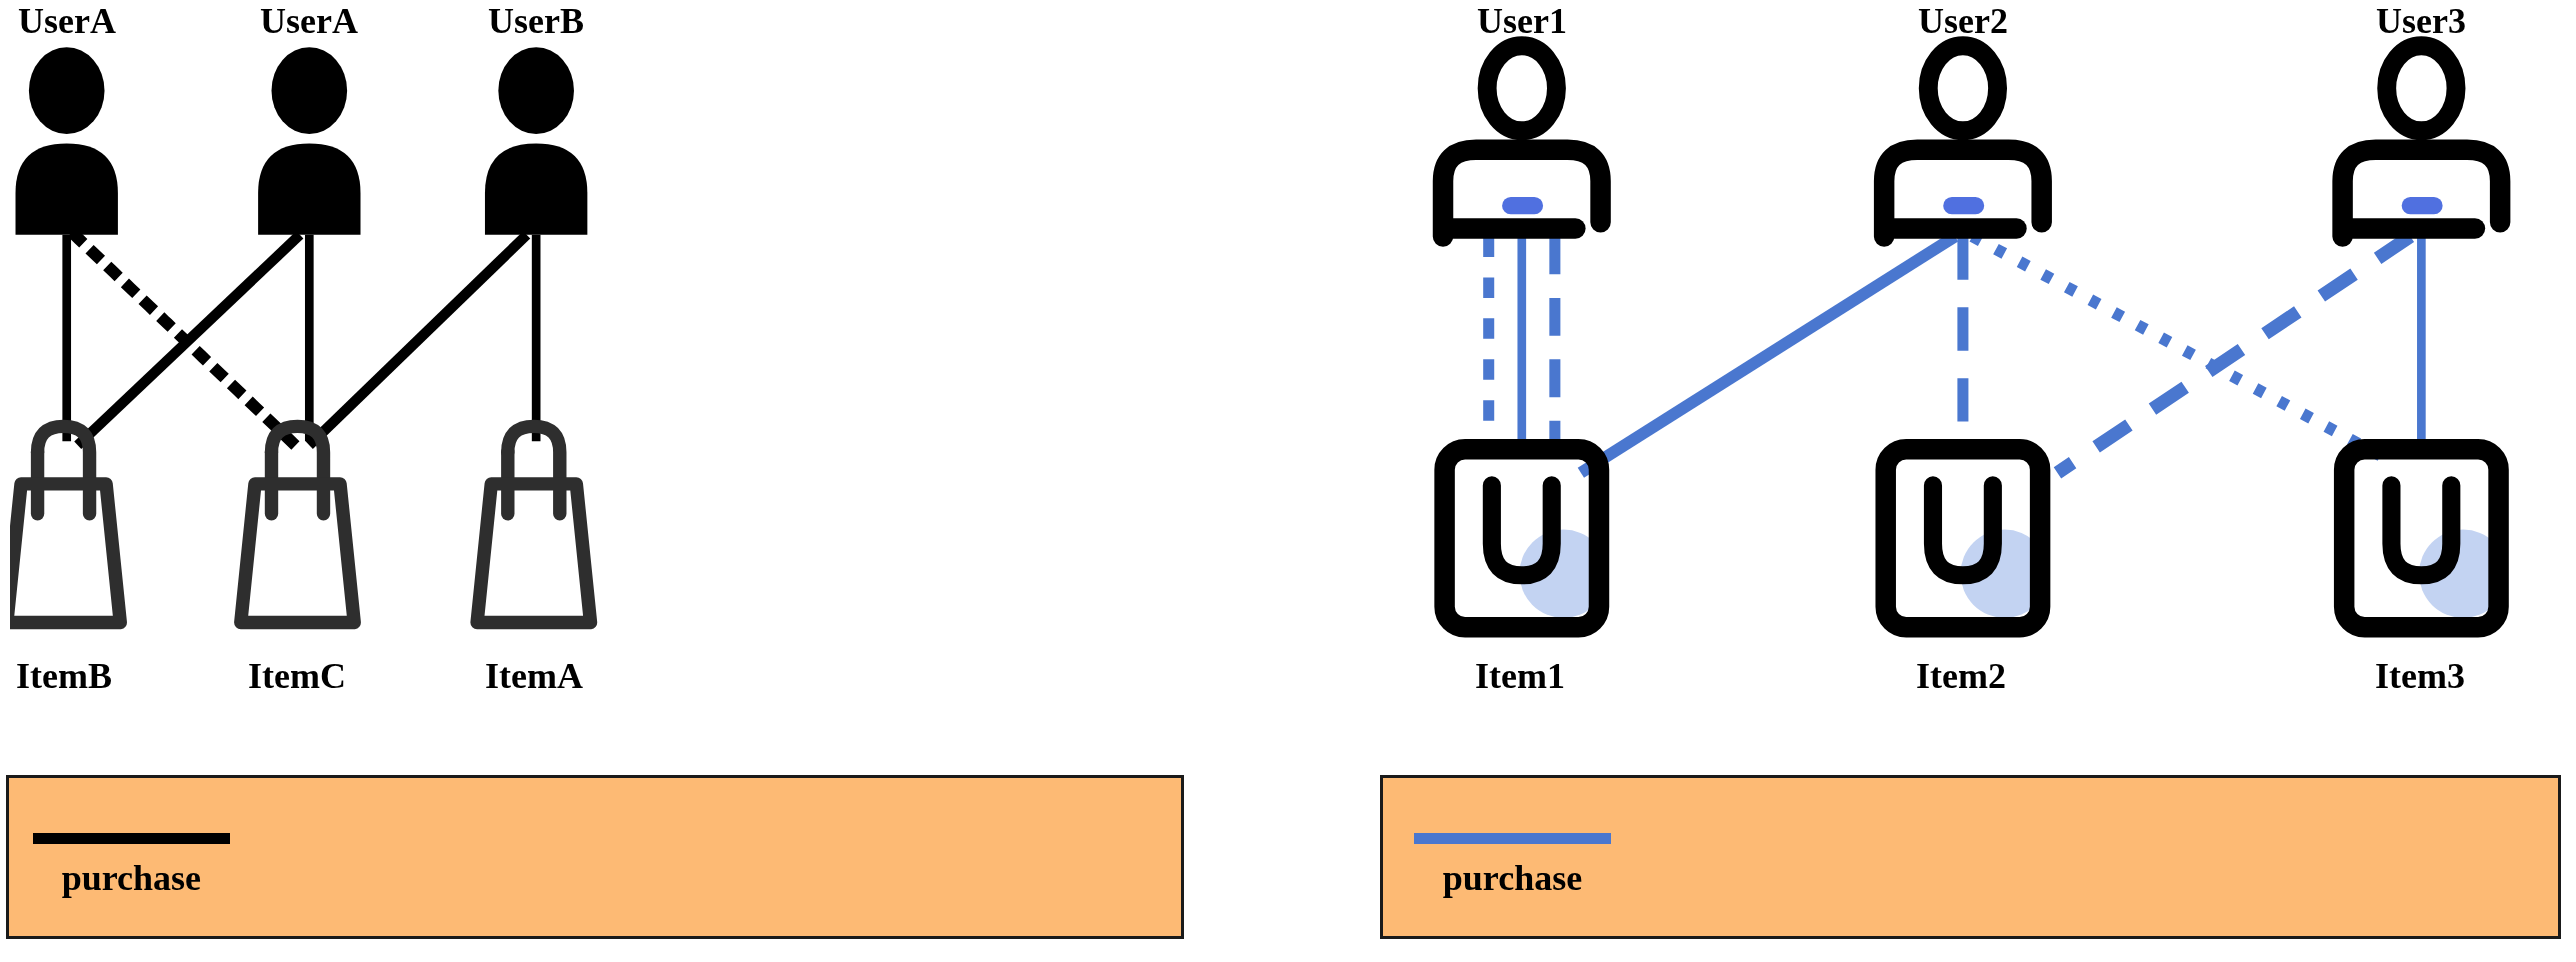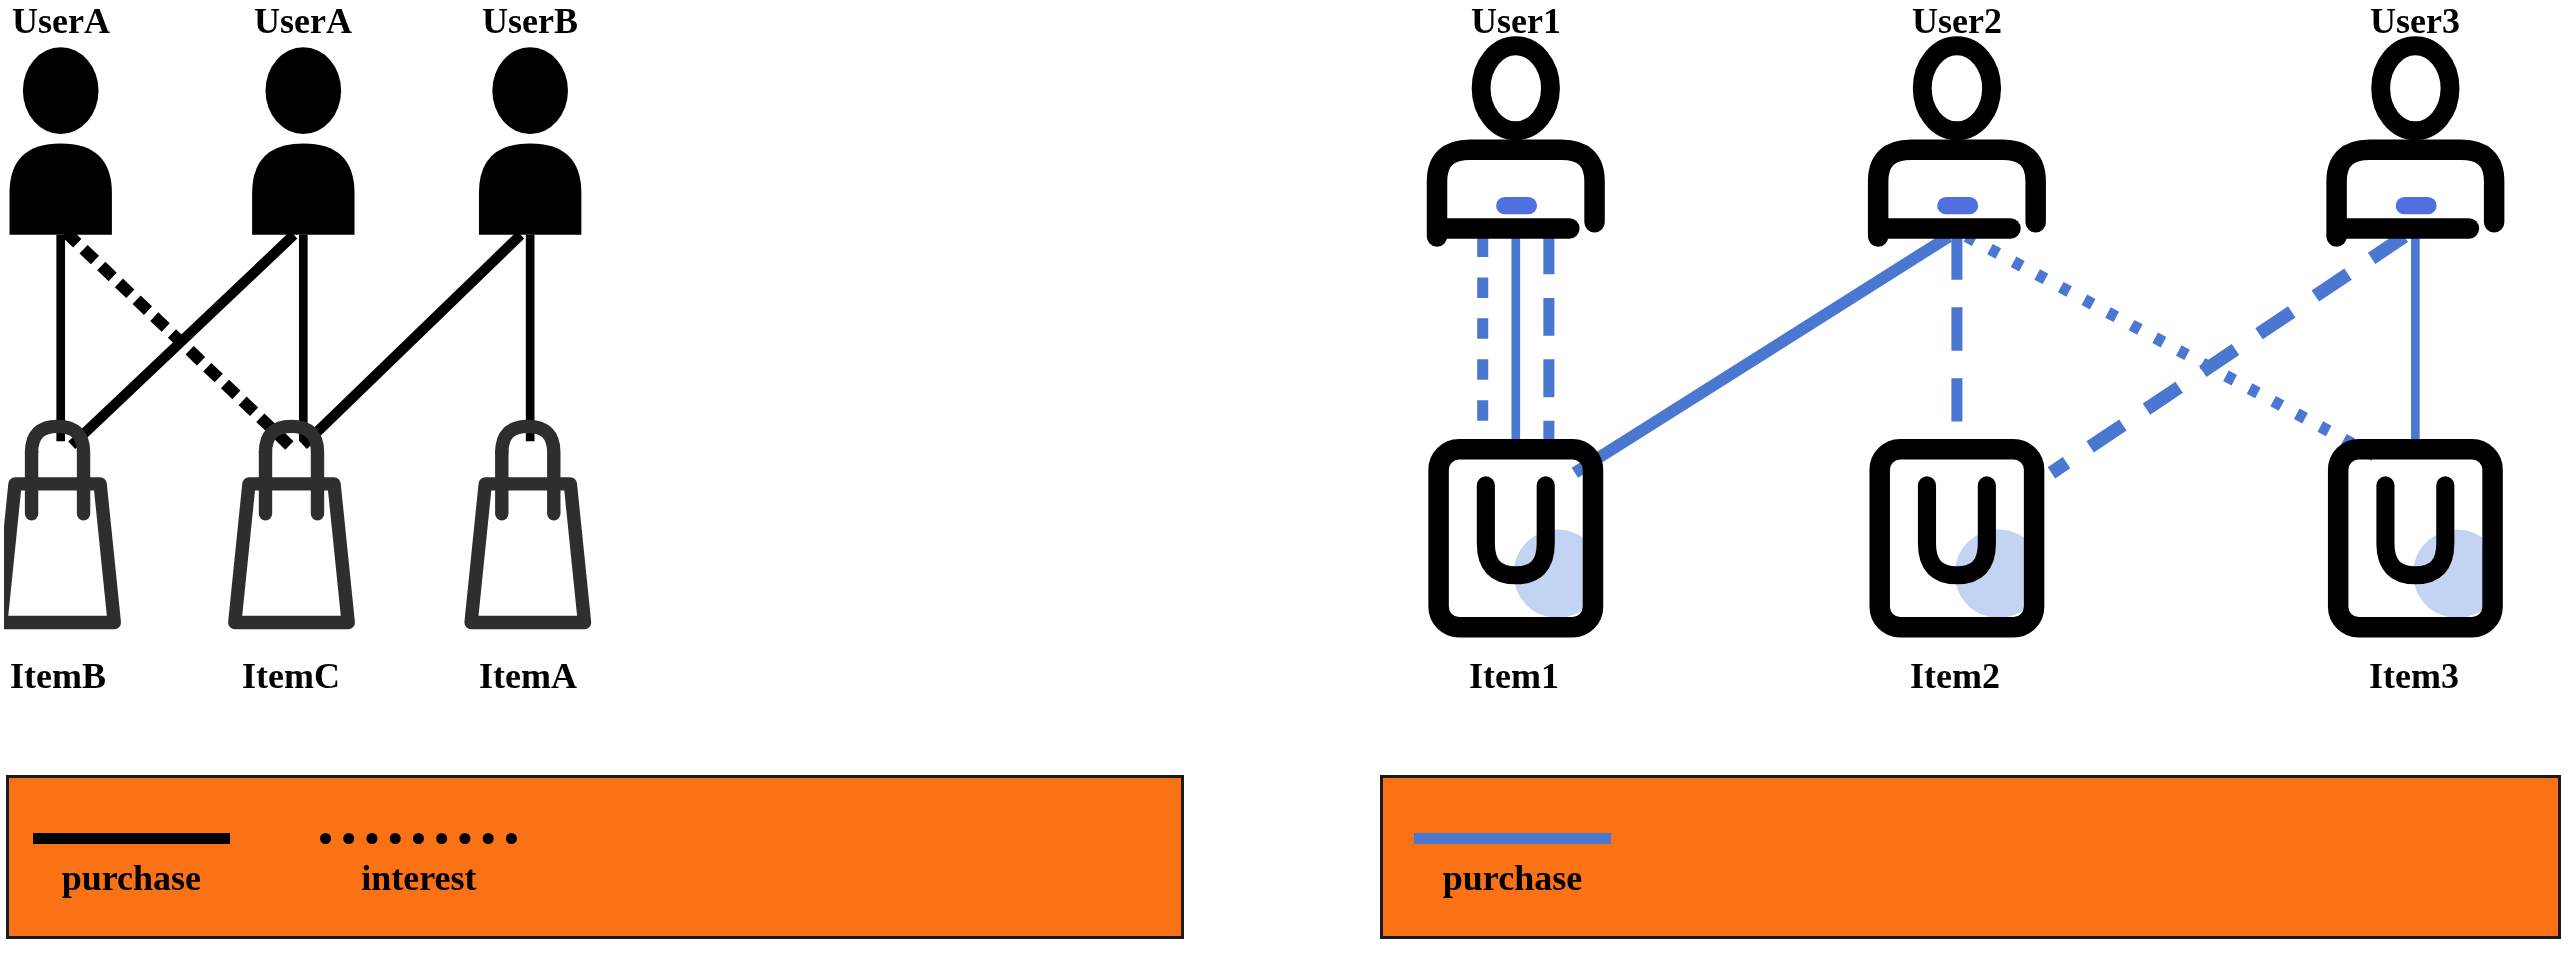--- a/index.html
+++ b/index.html
@@ -1,28 +1,28 @@
 <!DOCTYPE html>
 <html style="font-size:12.6px"><head>
 <meta charset="utf-8">
 <style>
   html,body{margin:0;padding:0;background:#ffffff;}
   body{width:2576px;height:962px;position:relative;overflow:hidden;
        font-family:"Liberation Serif","DejaVu Serif",serif;}
   .panel{position:absolute;top:0;height:962px;}
   #panel-left{left:0;width:1213px;}
   #panel-right{left:1370px;width:1206px;}
-  .stage{position:absolute;left:4px;top:0;width:100%;height:725px;}
+  .stage{position:absolute;left:10px;top:0;width:100%;height:725px;}
   .stage svg{position:absolute;left:0;top:0;width:100%;height:100%;}
   .node-label{position:absolute;font-weight:700;font-size:36px;color:#000;
               text-align:center;white-space:nowrap;transform:translateX(-50%);
               line-height:1;}
   .user-label{top:3.2px;}
   .item-label{top:658px;}
-  .legend{position:absolute;border:3.9px solid #1a1a1a;background:#f97316;box-sizing:border-box;}
+  .legend{position:absolute;border:3.9px solid #1a1a1a;background:#fdba74;box-sizing:border-box;}
   #legend-left{left:6.3px;top:775px;width:1178px;height:164px;}
   #legend-right{left:9.5px;top:775px;width:1181px;height:164px;}
   .legend-item{position:absolute;top:0;height:100%;}
   .legend-swatch{position:absolute;top:55px;height:0;border-top-width:10.2px;border-top-style:solid;width:100%;}
   .legend-text{position:absolute;top:82px;width:100%;text-align:center;
                font-weight:700;font-size:36px;color:#000;line-height:1;}
 </style>
 </head>
 <body>
 
@@ -80,24 +80,20 @@
 
     <div class="node-label item-label" style="left:54px">ItemB</div>
     <div class="node-label item-label" style="left:287px">ItemC</div>
     <div class="node-label item-label" style="left:524px">ItemA</div>
   </div>
 
   <div class="legend" id="legend-left">
     <div class="legend-item" style="left:23.6px;width:197px">
       <div class="legend-swatch" style="border-top-color:#000000;border-top-style:solid;border-top-width:11.8px"></div>
       <div class="legend-text">purchase</div>
-    </div>
-    <div class="legend-item" style="left:311px;width:197px">
-      <div class="legend-swatch" style="border-top-color:#000000;border-top-style:dotted;border-top-width:11.8px"></div>
-      <div class="legend-text">interest</div>
     </div>
   </div>
 </div>
 
 <div class="panel" id="panel-right">
 
   <div class="stage">
     <svg viewBox="0 0 1531 920" preserveAspectRatio="none">
 
       <g stroke="#4a77cf" fill="none">

